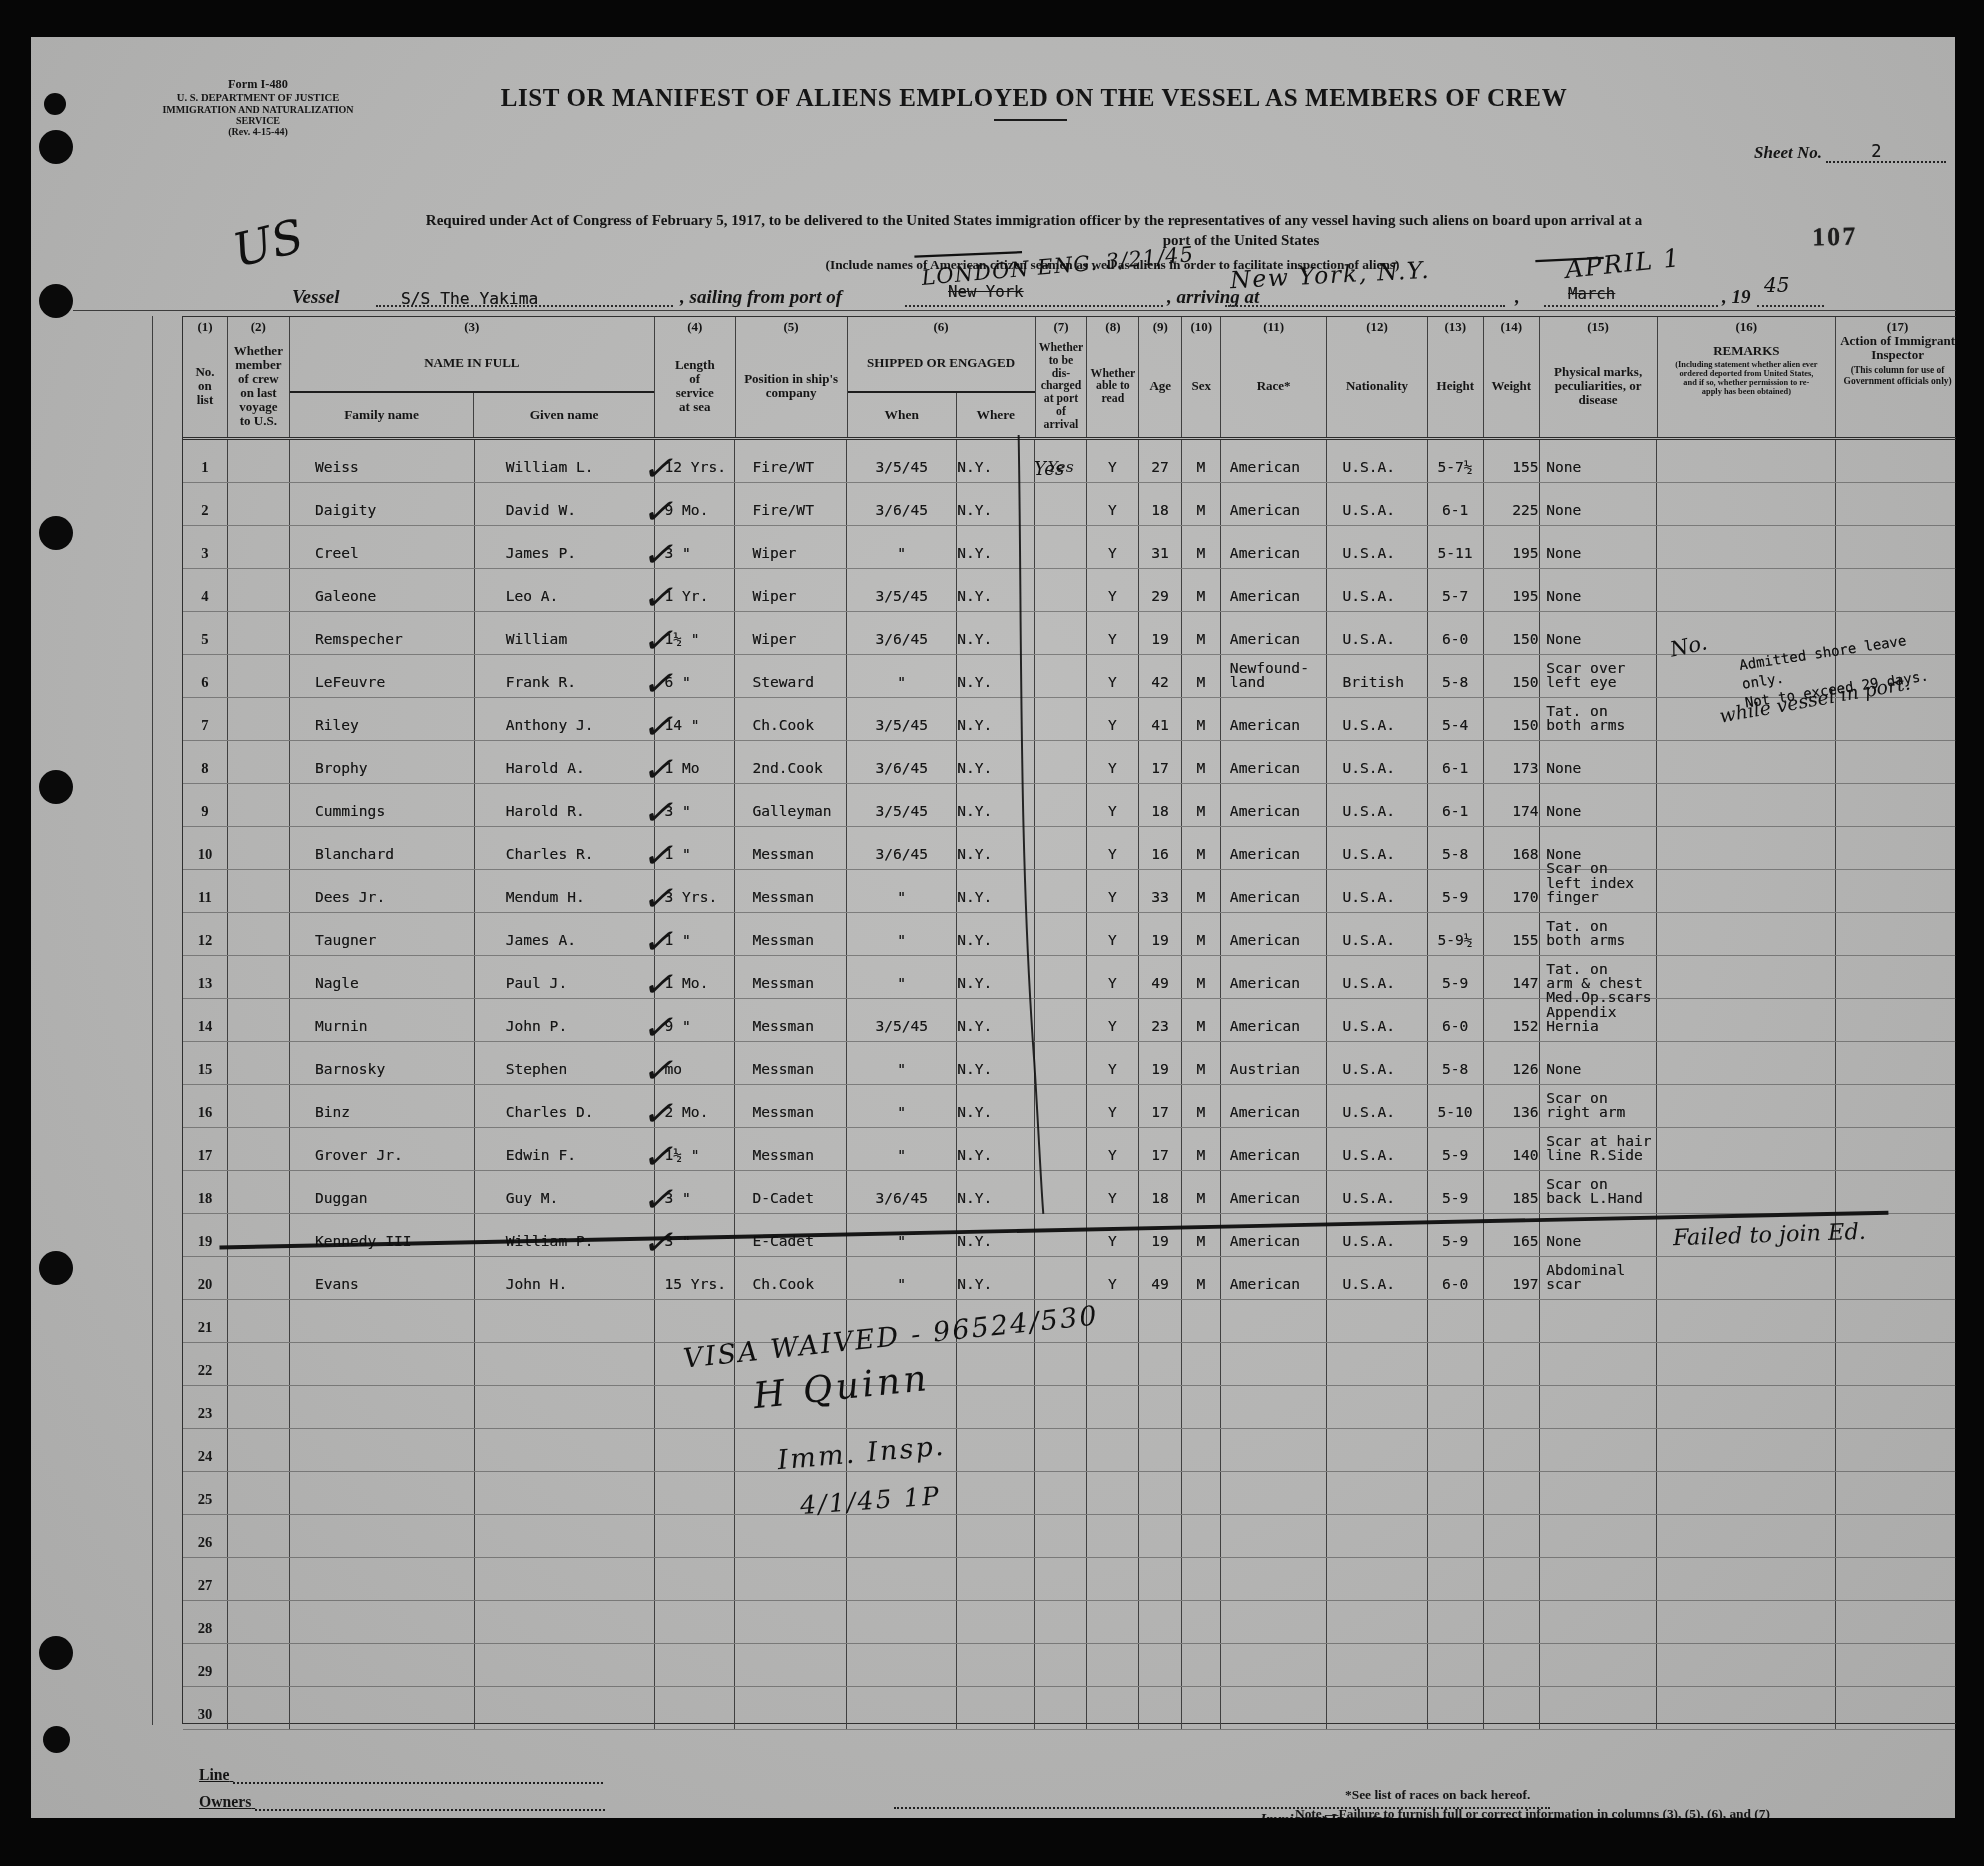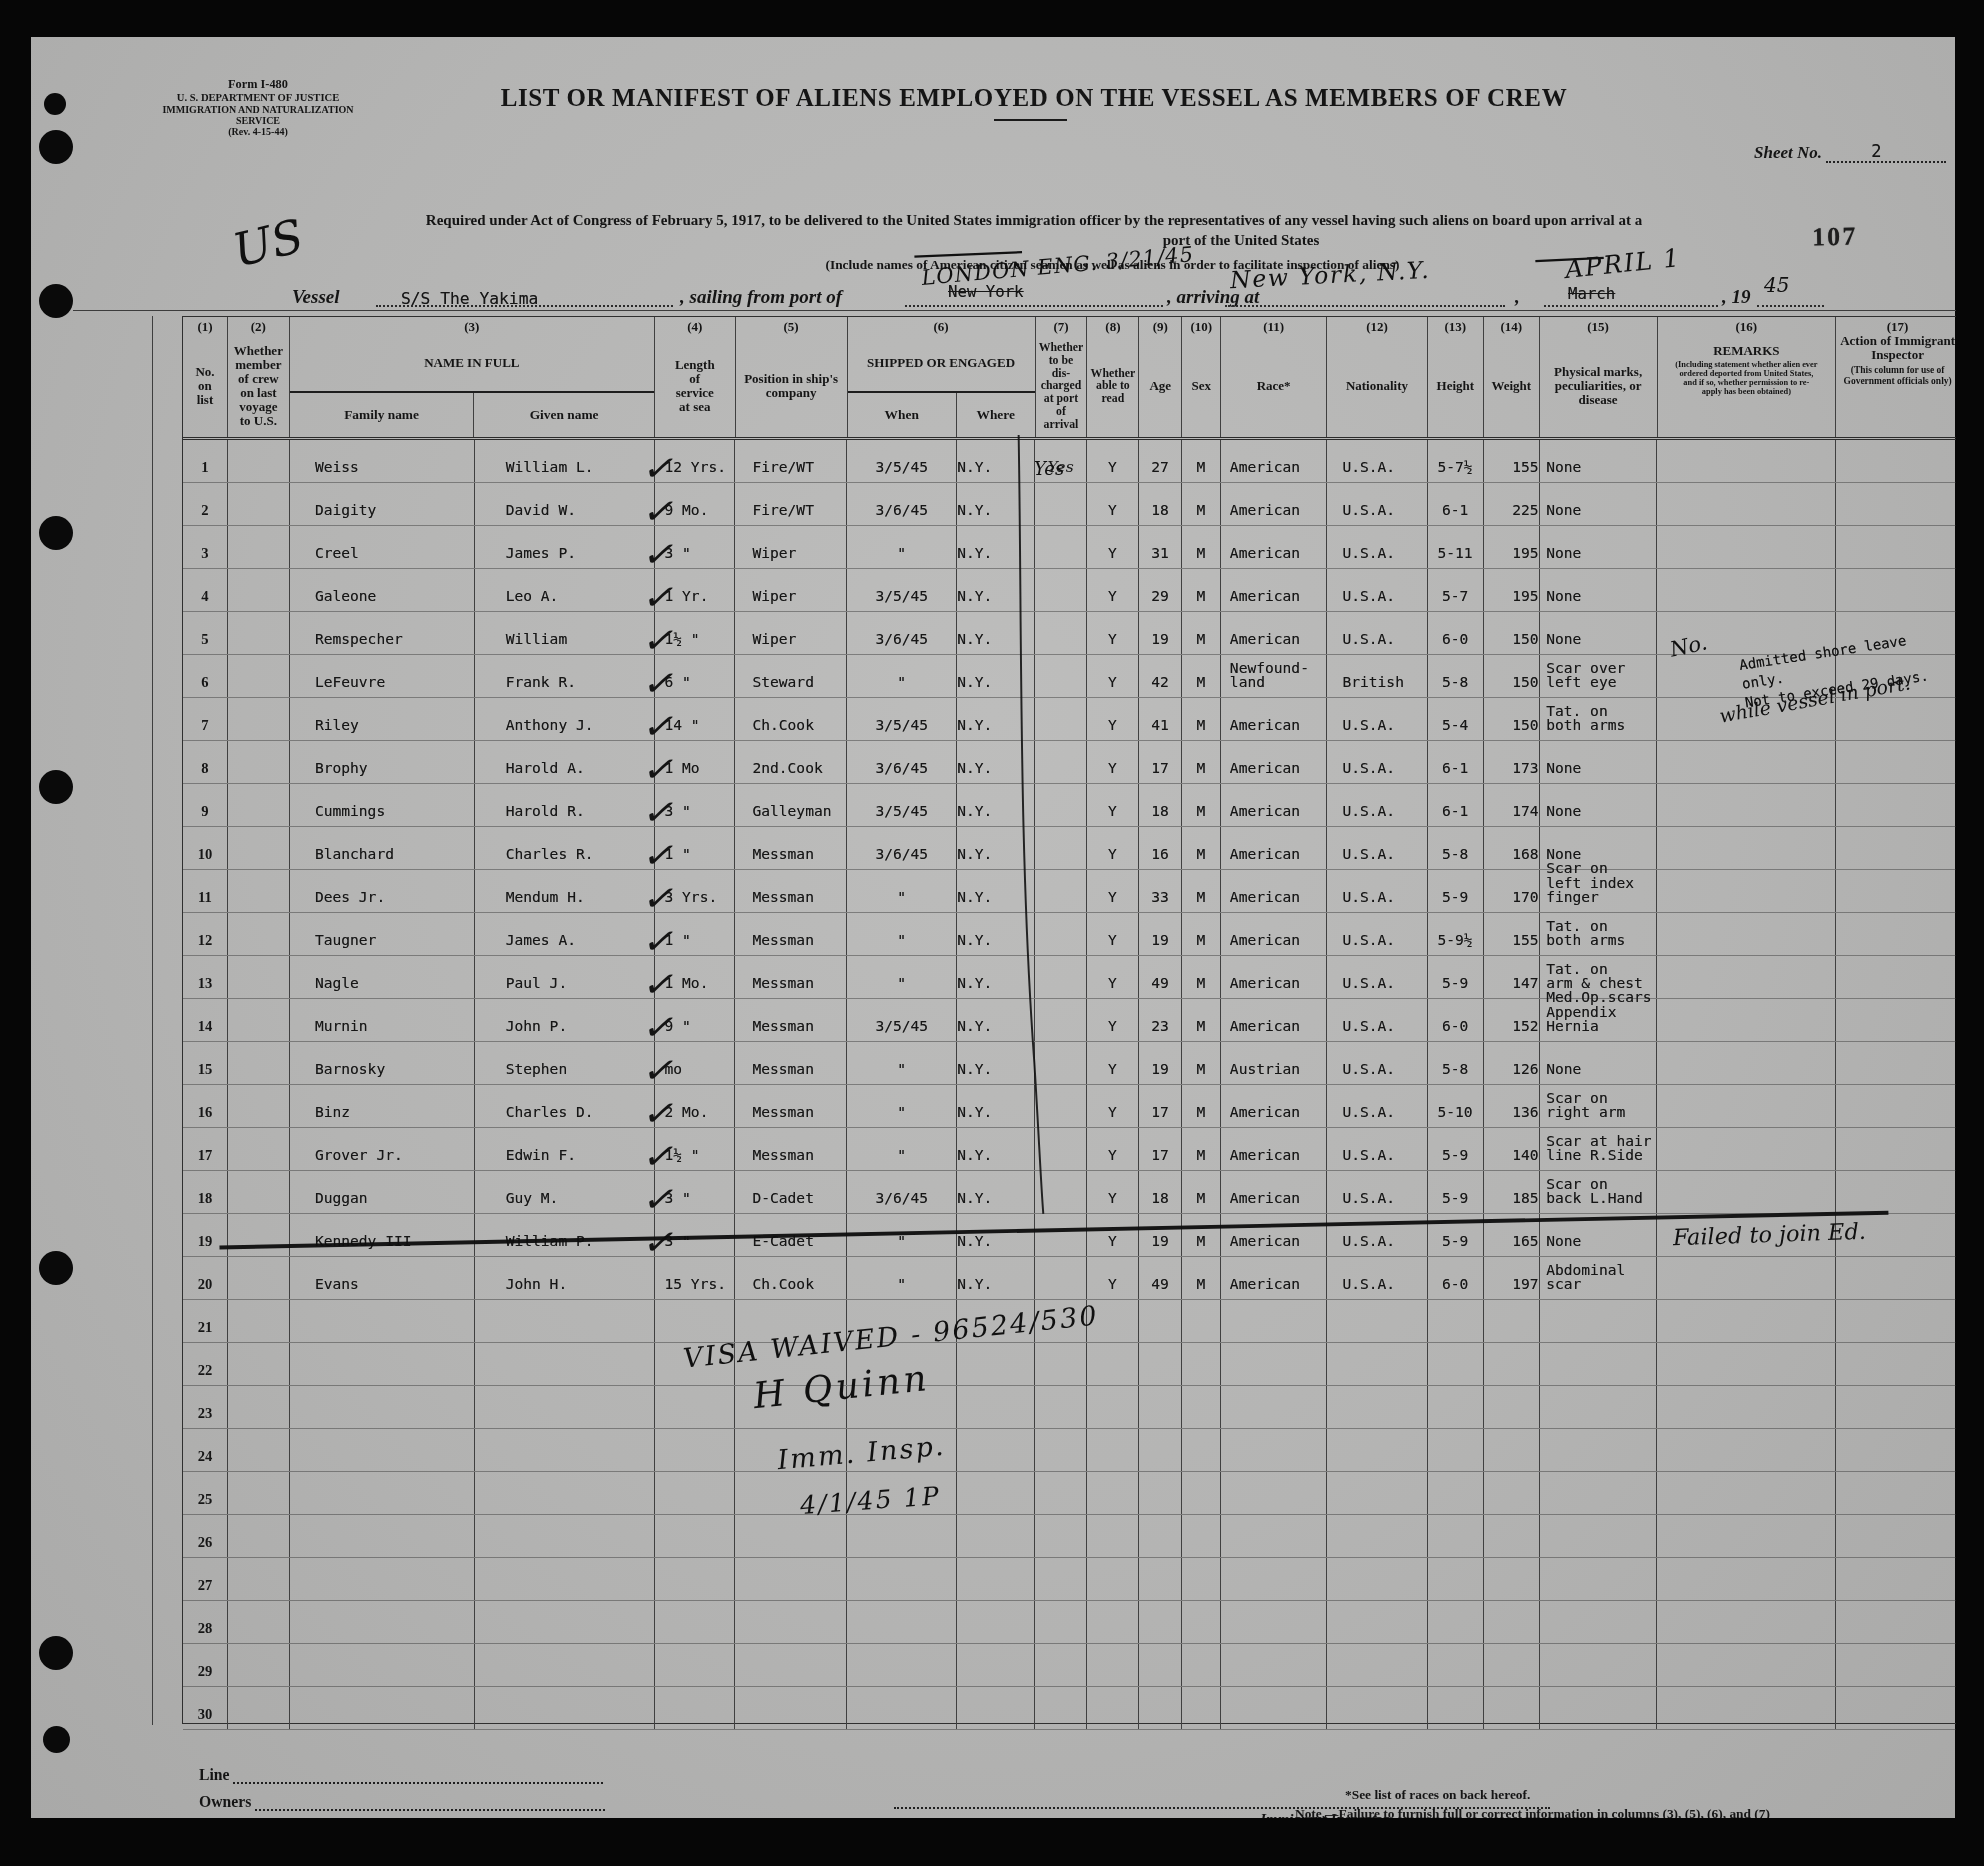--- a/index.html
+++ b/index.html
@@ -97,21 +97,21 @@
   .a-no{left:1639px;top:597px;font-size:21px;transform:rotate(-12deg);}
   .a-admitted{left:1710px;top:603px;font-size:14px;transform:rotate(-8.5deg);line-height:1.35;}
   .a-while{left:1687px;top:651px;font-size:19px;transform:rotate(-10deg);}
   .a-visa{left:651px;top:1284px;font-size:27px;transform:rotate(-6deg);letter-spacing:2.2px;}
   .a-sig{left:722px;top:1329px;font-size:36px;transform:rotate(-6deg);letter-spacing:3.4px;}
   .a-sigtitle{left:746px;top:1400px;font-size:27px;transform:rotate(-5deg);letter-spacing:2.2px;}
   .a-sigdate{left:769px;top:1449px;font-size:25px;transform:rotate(-4deg);letter-spacing:2.2px;}
   .a-failed{left:1642px;top:1184px;font-size:22.4px;transform:rotate(-2deg);}
   .overlay-svg{position:absolute;left:0;top:0;pointer-events:none;}
   
-  .foot-item{position:absolute;font-size:15.7px;}
+  .foot-item{position:absolute;font-size:15.7px;text-decoration:underline;}
   .fdots{display:inline-block;border-bottom:2.2px dotted #1f1f1f;height:14.6px;vertical-align:bottom;}
   .insp-line{position:absolute;left:863px;top:1755px;width:656px;border-bottom:2.2px dotted #1f1f1f;height:14.6px;}
   .insp-label{position:absolute;left:1065px;top:1774px;width:460px;text-align:center;
               font-size:15px;font-style:italic;}
   .note{position:absolute;font-size:13.4px;}
   .print-code{position:absolute;left:1704px;top:1800px;font-size:10.6px;}
 </style>
 </head>
 <body>
 

